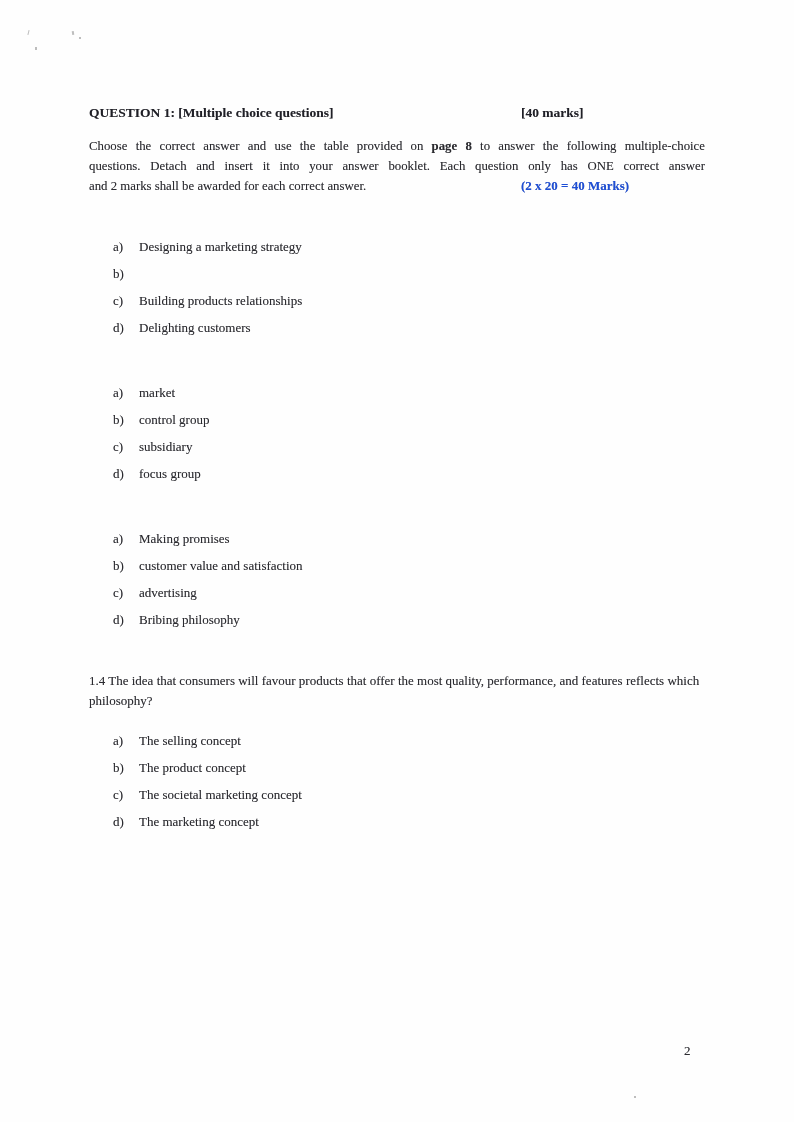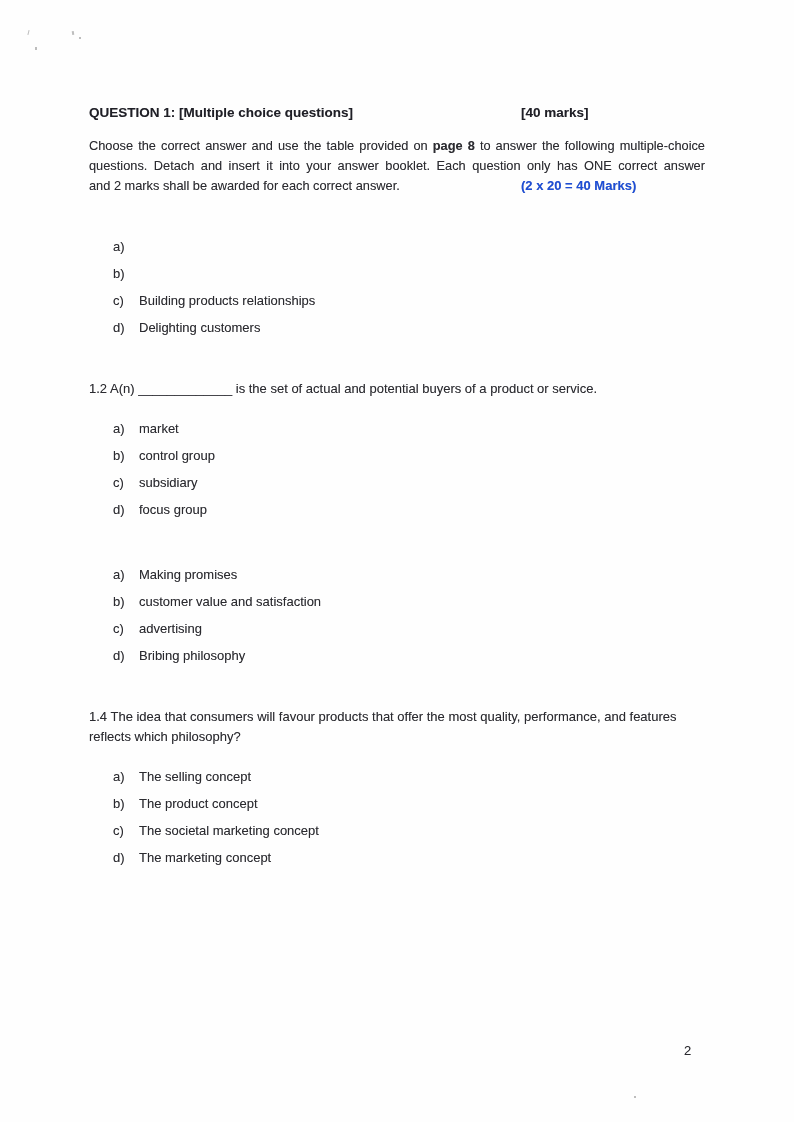--- a/index.html
+++ b/index.html
@@ -5,21 +5,21 @@
   html, body {
     margin: 0;
     padding: 0;
     background: #ffffff;
   }
   .page {
     position: relative;
     width: 794px;
     height: 1122px;
     background: #fefefe;
-    font-family: Liberation Sans, sans-serif;
+    font-family: Liberation Serif, serif;
     color: #2b2b30;
     overflow: hidden;
     text-shadow: 0 0 0.5px rgba(40,40,45,0.35);
   }
   .content {
     position: absolute;
     left: 89px;
     top: 0;
     width: 616px;
   }
@@ -124,37 +124,37 @@
       <div class="jline"><span>Choose the correct answer and use the table provided on </span><span class="b">page 8</span><span> to answer the following multiple-choice</span></div>
       <div class="jline">questions. Detach and insert it into your answer booklet. Each question only has ONE correct answer</div>
       <div>and 2 marks shall be awarded for each correct answer.</div>
       <span class="marks-note">(2 x 20 = 40 Marks)</span>
     </div>
 
     <div class="question first">
       <ul class="options">
         <li class="option">
             <span class="opt-letter">a)</span>
+            <span>Designing a marketing strategy</span>
           </li>
         <li class="option">
             <span class="opt-letter">b)</span>
           </li>
         <li class="option">
             <span class="opt-letter">c)</span>
             <span>Building products relationships</span>
           </li>
         <li class="option">
             <span class="opt-letter">d)</span>
             <span>Delighting customers</span>
           </li>
       </ul>
     </div>
 
     <div class="question">
-      <p class="q-text"><span class="q-num">1.2</span> <span>A(n) _____________ is the set of actual and potential buyers of a product or service.</span></p>
       <ul class="options">
         <li class="option">
             <span class="opt-letter">a)</span>
             <span>market</span>
           </li>
         <li class="option">
             <span class="opt-letter">b)</span>
             <span>control group</span>
           </li>
         <li class="option">

